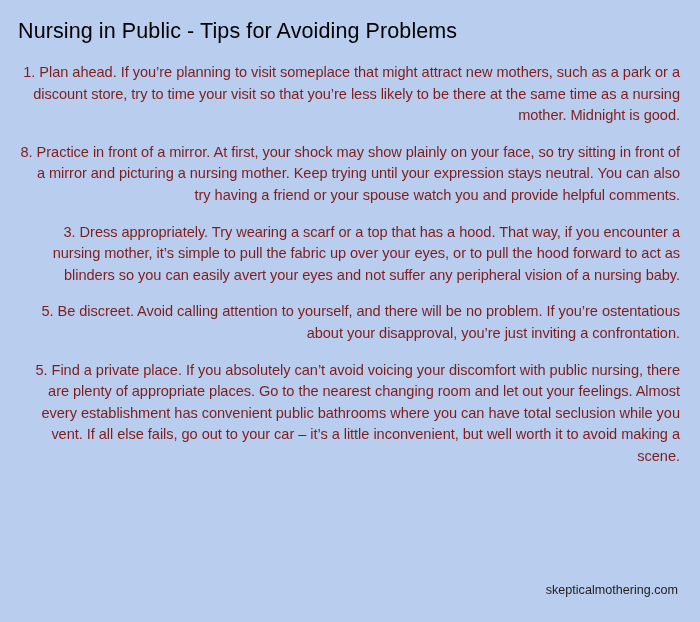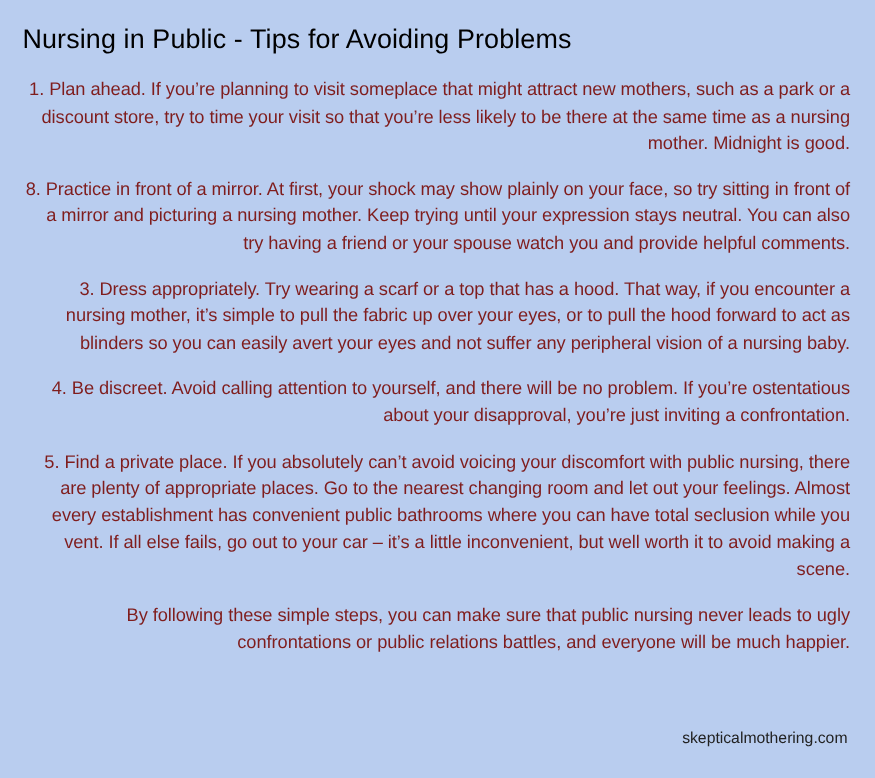--- a/index.html
+++ b/index.html
@@ -52,18 +52,17 @@
 </style>
 </head>
 <body>
 
 <div class="page">
   <h1 class="doc-title">Nursing in Public - Tips for Avoiding Problems</h1>
 
   <p class="para">1. Plan ahead.  If you’re planning to visit someplace that might attract new mothers, such as a park or a discount store, try to time your visit so that you’re less likely to be there at the same time as a nursing mother.  Midnight is good.</p>
   <p class="para">8. Practice in front of a mirror.  At first, your shock may show plainly on your face, so try sitting in front of a mirror and picturing a nursing mother.  Keep trying until your expression stays neutral.  You can also try having a friend or your spouse watch you and provide helpful comments.</p>
   <p class="para">3. Dress appropriately.  Try wearing a scarf or a top that has a hood.  That way, if you encounter a nursing mother, it’s simple to pull the fabric up over your eyes, or to pull the hood forward to act as blinders so you can easily avert your eyes and not suffer any peripheral vision of a nursing baby.</p>
-  <p class="para">4. Be discreet.  Avoid calling attention to yourself, and there will be no problem.  If you’re ostentatious about your disapproval, you’re just inviting a confrontation.</p>
+  <p class="para">5. Be discreet.  Avoid calling attention to yourself, and there will be no problem.  If you’re ostentatious about your disapproval, you’re just inviting a confrontation.</p>
   <p class="para">5. Find a private place.  If you absolutely can’t avoid voicing your discomfort with public nursing, there are plenty of appropriate places.  Go to the nearest changing room and let out your feelings. Almost every establishment has convenient public bathrooms where you can have total seclusion while you vent.  If all else fails, go out to your car – it’s a little inconvenient, but well worth it to avoid making a scene.</p>
-  <p class="para">By following these simple steps, you can make sure that public nursing never leads to ugly confrontations or public relations battles, and everyone will be much happier.</p>
 
   <div class="credit">skepticalmothering.com</div>
 </div>
 
 </body></html>

